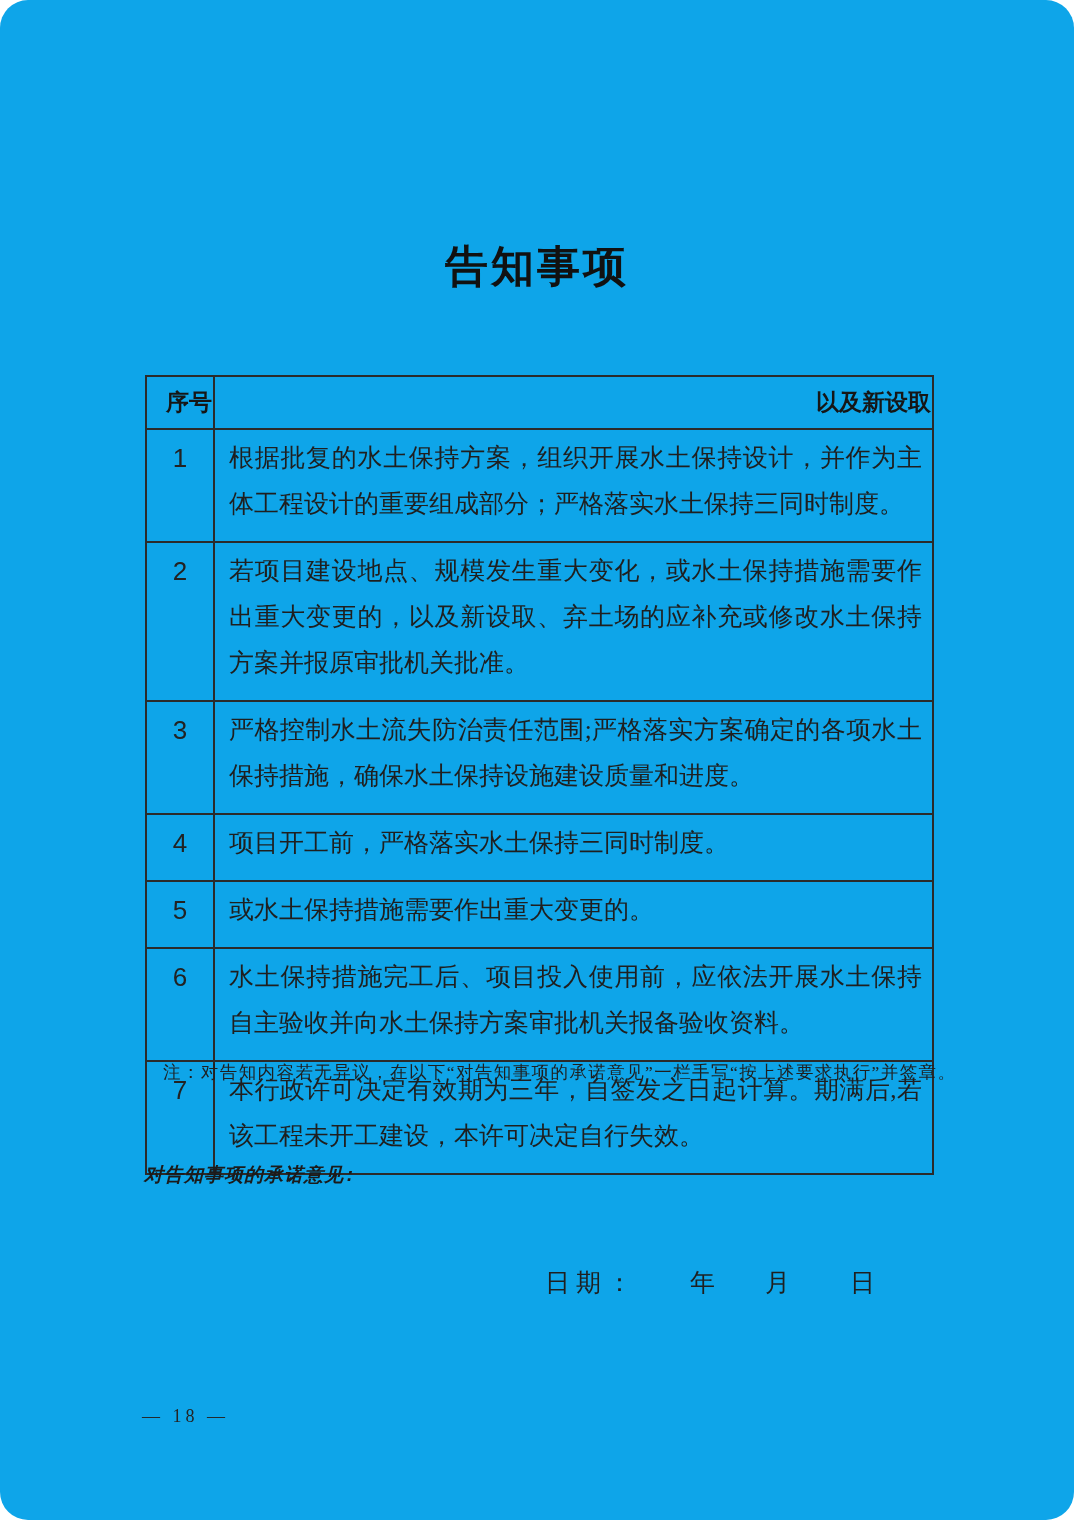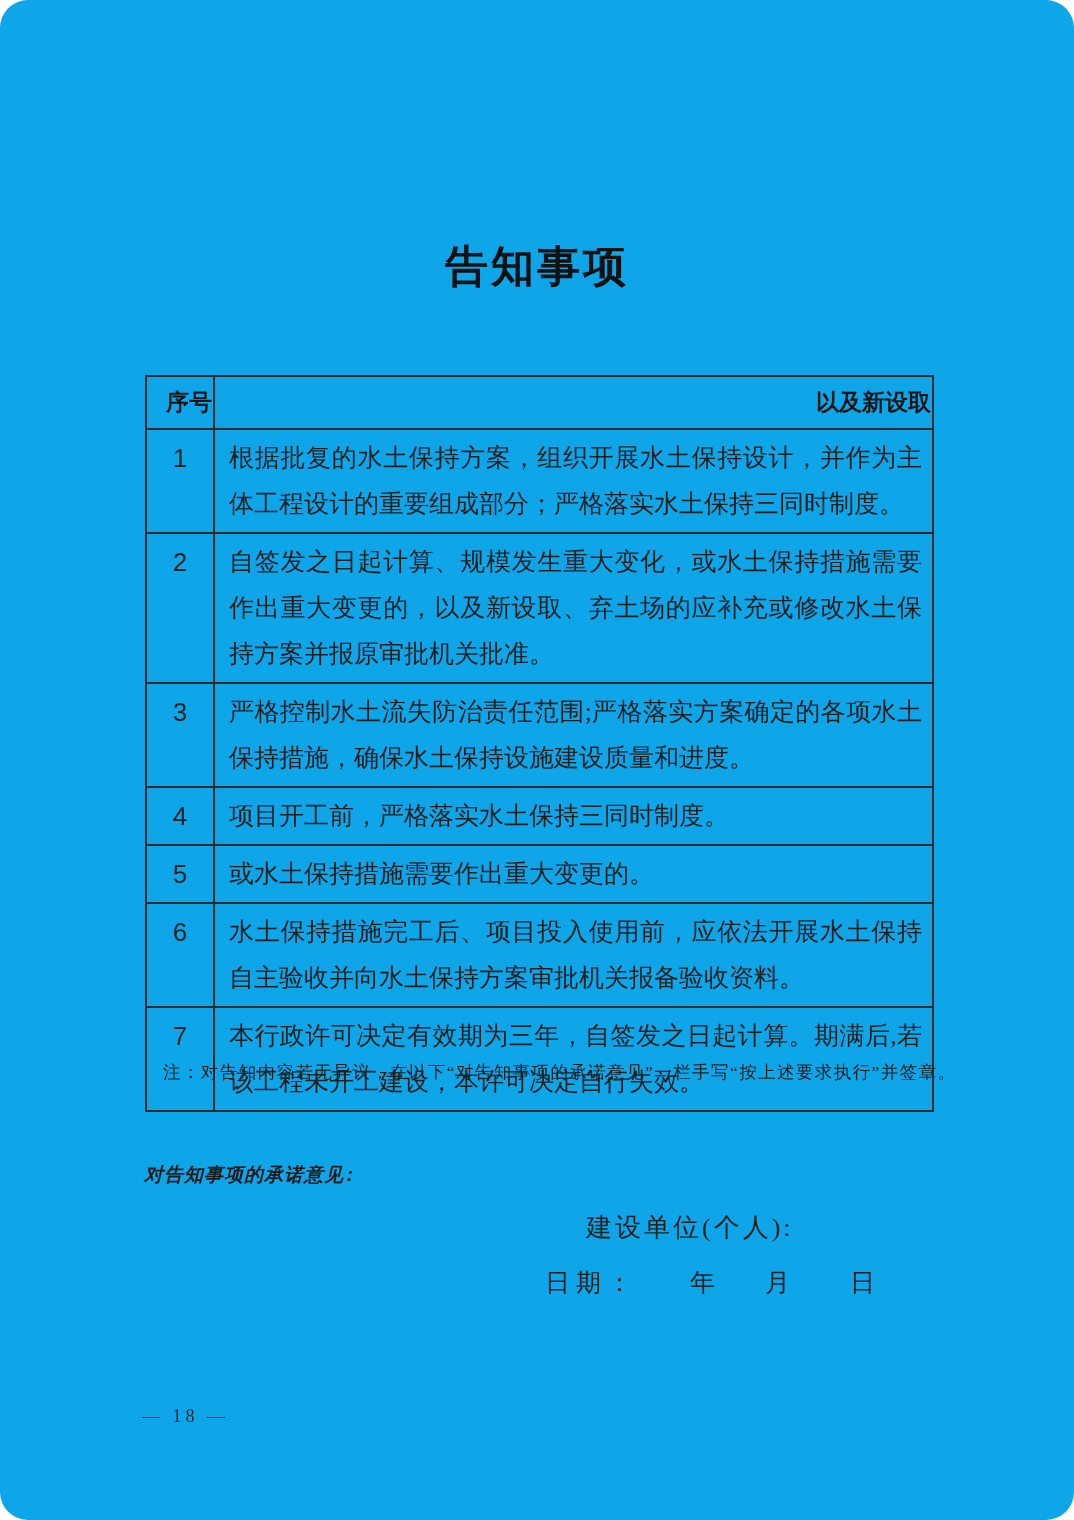--- a/index.html
+++ b/index.html
@@ -53,21 +53,21 @@
     font-family: "Liberation Sans", sans-serif;
     font-size: 26px;
     line-height: 46px;
     padding-top: 5px;
     color: #222222;
   }
   .cell-text {
     font-family: "Liberation Serif", serif;
     font-size: 25px;
     line-height: 46px;
-    padding: 5px 10px 5px 14px;
+    padding: 5px 10px 14px 14px;
     text-align: justify;
     color: #1f1f1f;
   }
   tbody tr:nth-child(1) { height: 102px; }
   tbody tr:nth-child(2) { height: 138px; }
   tbody tr:nth-child(3) { height: 94px; }
   tbody tr:nth-child(4) { height: 52px; }
   tbody tr:nth-child(5) { height: 58px; }
   tbody tr:nth-child(6) { height: 90px; }
   tbody tr:nth-child(7) { height: 88px; }
@@ -147,21 +147,21 @@
         <th>以及新设取</th>
       </tr>
     </thead>
     <tbody>
       <tr>
         <td class="cell-no">1</td>
         <td class="cell-text">根据批复的水土保持方案，组织开展水土保持设计，并作为主体工程设计的重要组成部分；严格落实水土保持三同时制度。</td>
       </tr>
       <tr>
         <td class="cell-no">2</td>
-        <td class="cell-text">自签发之日起计算、规模发生重大变化，或水土保持措施需要作出重大变更的，以及新设取、弃土场的应补充或修改水土保持方案并报原审批机关批准。</td>
+        <td class="cell-text">若项目建设地点、规模发生重大变化，或水土保持措施需要作出重大变更的，以及新设取、弃土场的应补充或修改水土保持方案并报原审批机关批准。</td>
       </tr>
       <tr>
         <td class="cell-no">3</td>
         <td class="cell-text">严格控制水土流失防治责任范围;严格落实方案确定的各项水土保持措施，确保水土保持设施建设质量和进度。</td>
       </tr>
       <tr>
         <td class="cell-no">4</td>
         <td class="cell-text">项目开工前，严格落实水土保持三同时制度。</td>
       </tr>
       <tr>
@@ -176,21 +176,20 @@
         <td class="cell-no">7</td>
         <td class="cell-text">本行政许可决定有效期为三年，自签发之日起计算。期满后,若该工程未开工建设，本许可决定自行失效。</td>
       </tr>
     </tbody>
   </table>
 
   <p class="note">注：对告知内容若无异议，在以下“对告知事项的承诺意见”一栏手写“按上述要求执行”并签章。</p>
 
   <p class="commitment">对告知事项的承诺意见:</p>
 
-  <div class="unit-line">建设单位(个人):</div>
 
   <div class="date-line">
     <span class="lbl">日期：</span><span class="year">年</span><span class="month">月</span><span class="day">日</span>
   </div>
 
   <div class="page-number">— 18 —</div>
 
 </div>
 
 </body></html>

